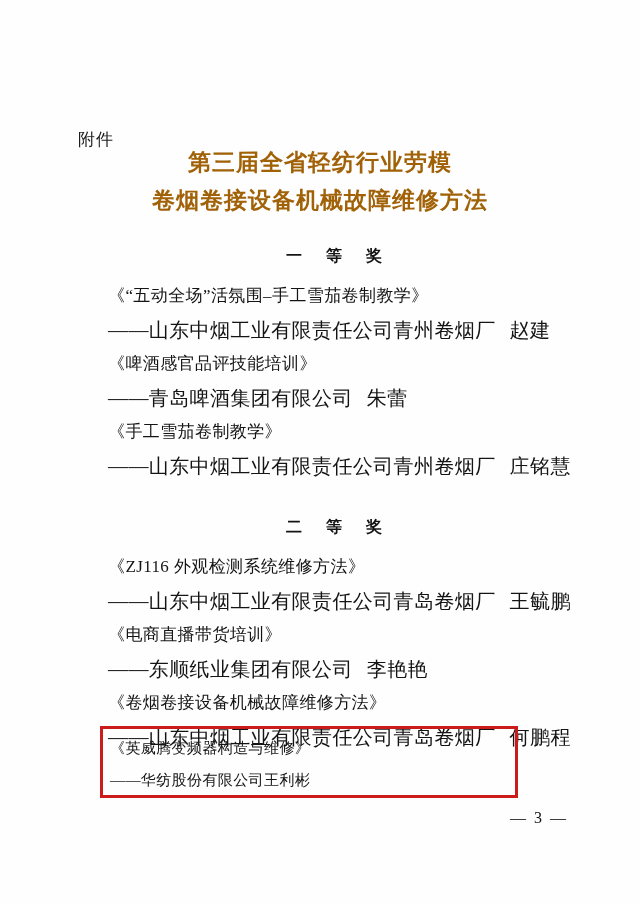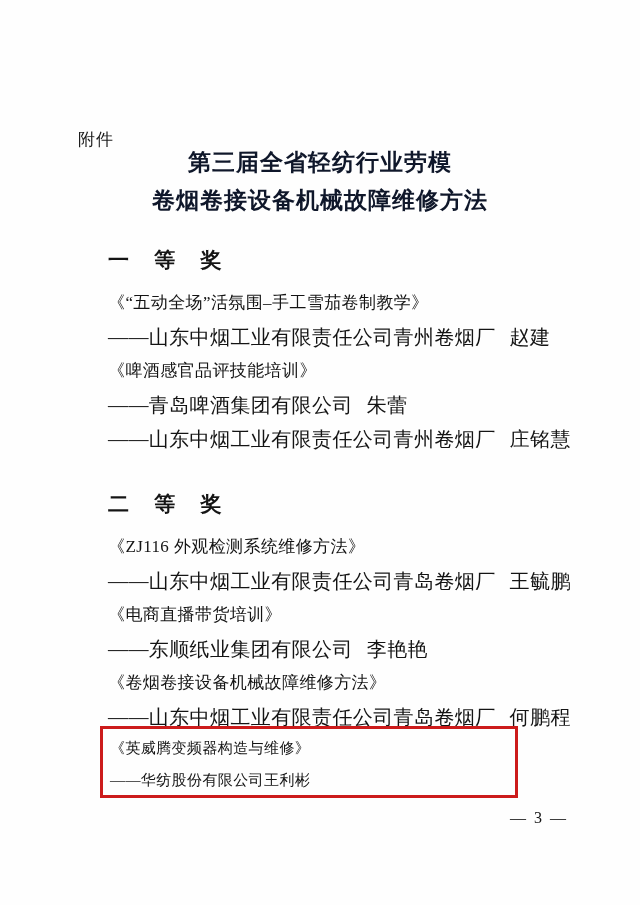--- a/index.html
+++ b/index.html
@@ -32,33 +32,34 @@
   .doc-title {
     position: absolute;
     left: 0;
     right: 0;
     top: 144px;
     text-align: center;
     font-size: 23px;
     font-weight: 700;
     line-height: 38px;
     letter-spacing: 1px;
-    color: #0f172a;
+    color: #a16207;
   }
   .doc-title .line {
     display: block;
   }
   .content {
     position: absolute;
     left: 108px;
     right: 70px;
     top: 230px;
   }
   .award-heading {
-    font-size: 21px;
+    text-align: center;
+    font-size: 16px;
     font-weight: 700;
     letter-spacing: 10px;
     margin: 16px 0 12px 0;
     color: #141414;
   }
   .entry {
     margin: 0;
   }
   .entry .work {
     font-size: 17px;
@@ -135,20 +136,21 @@
     </div>
 
     <div class="entry">
       <div class="work">《啤酒感官品评技能培训》</div>
       <div class="unit">
         <span>——青岛啤酒集团有限公司</span><span class="name">朱蕾</span>
       </div>
     </div>
 
     <div class="entry">
+      <div class="work">《手工雪茄卷制教学》</div>
       <div class="unit">
         <span>——山东中烟工业有限责任公司青州卷烟厂</span><span class="name">庄铭慧</span>
       </div>
     </div>
 
     <div class="section-gap"></div>
 
     <div class="award-heading">二 等 奖</div>
 
     <div class="entry">

